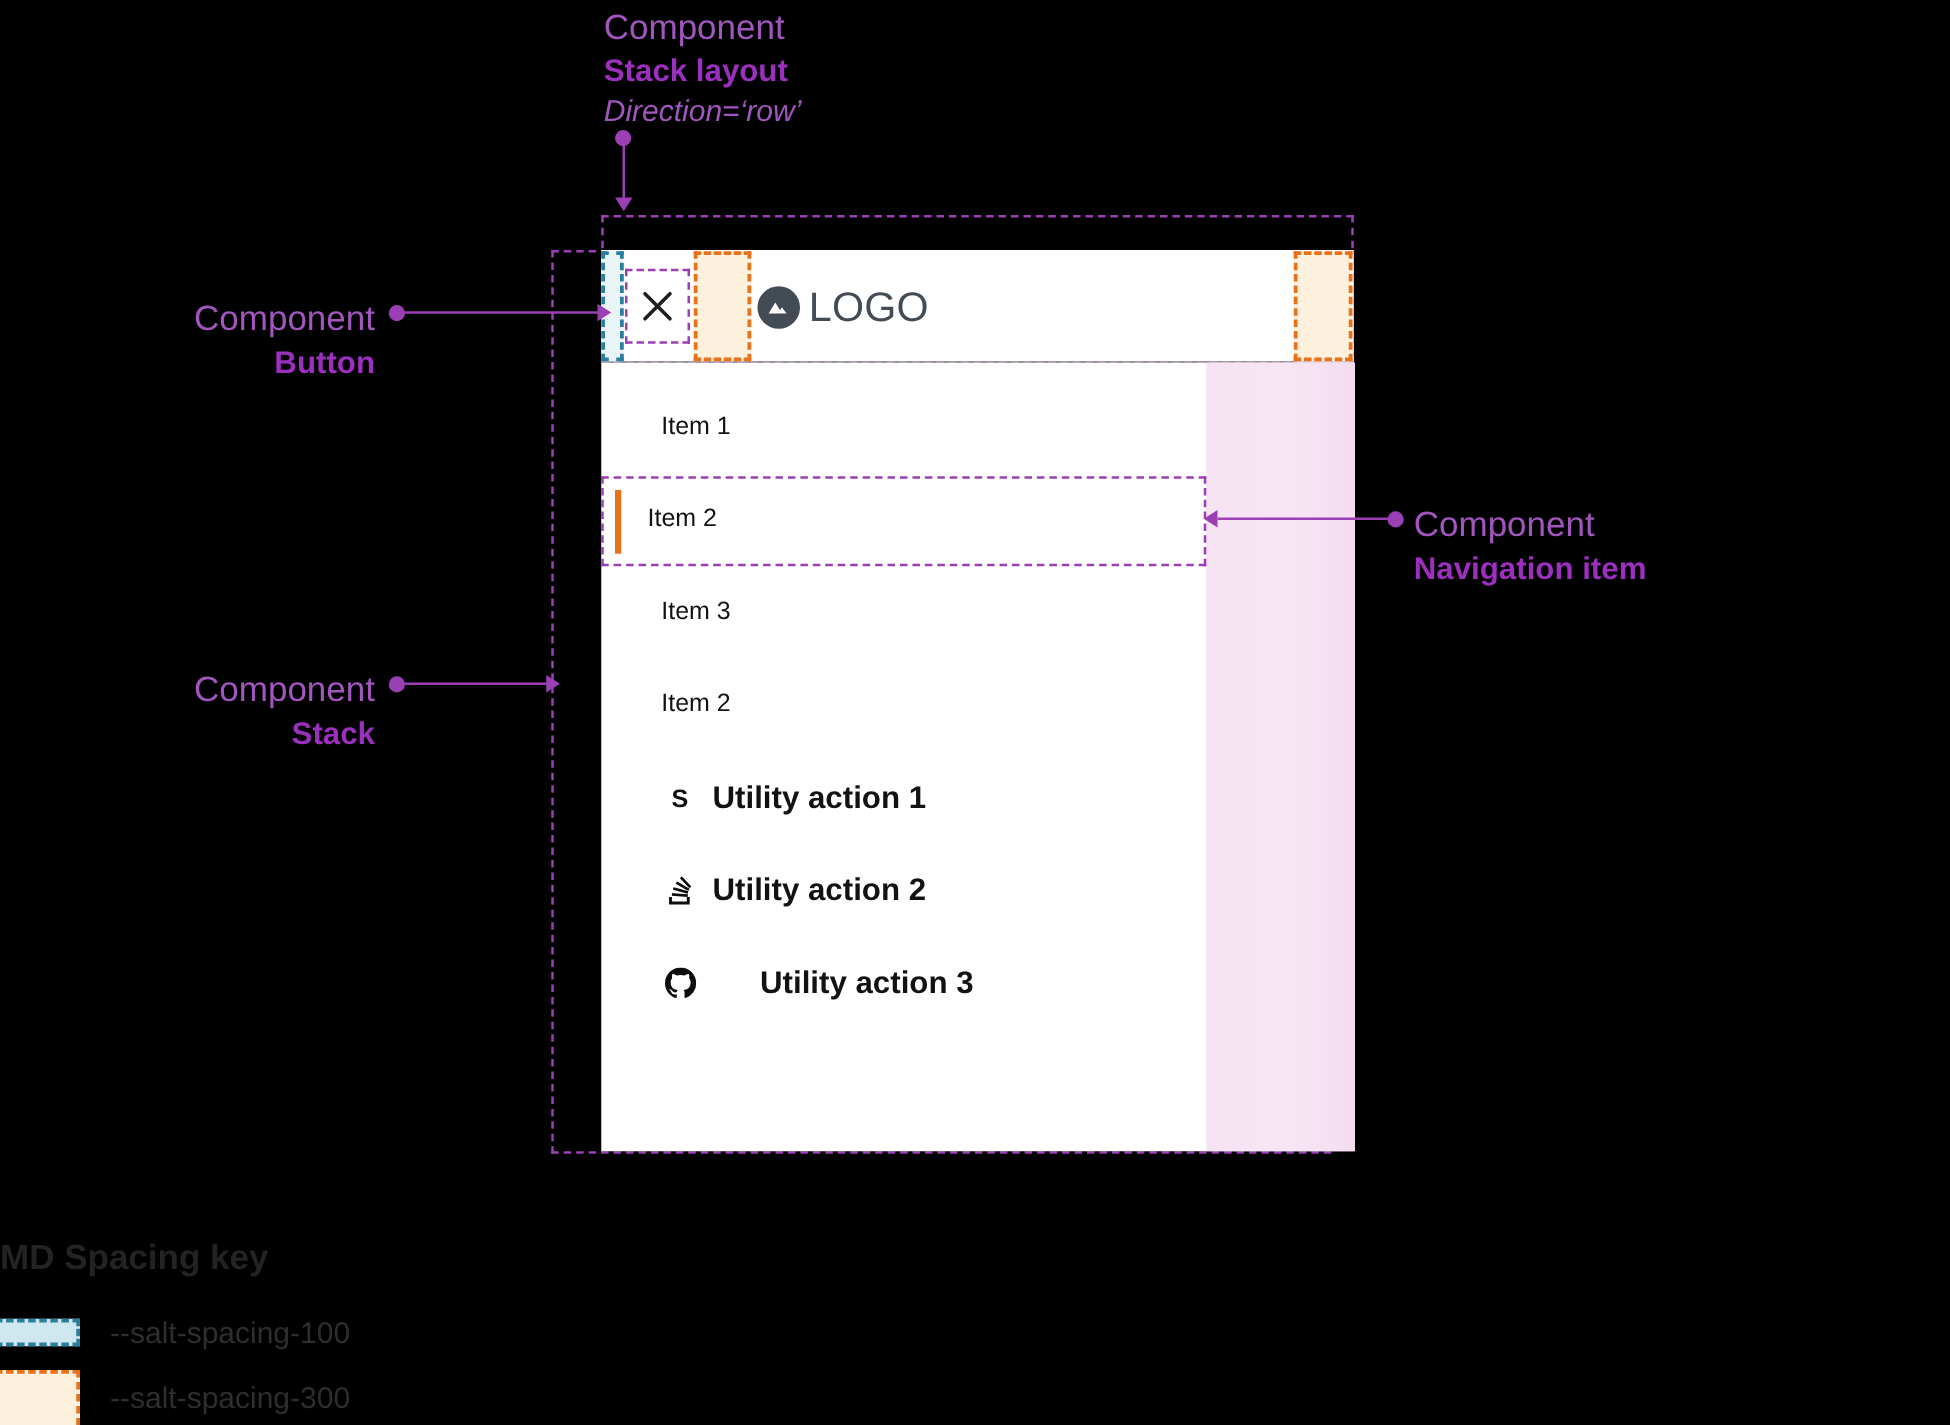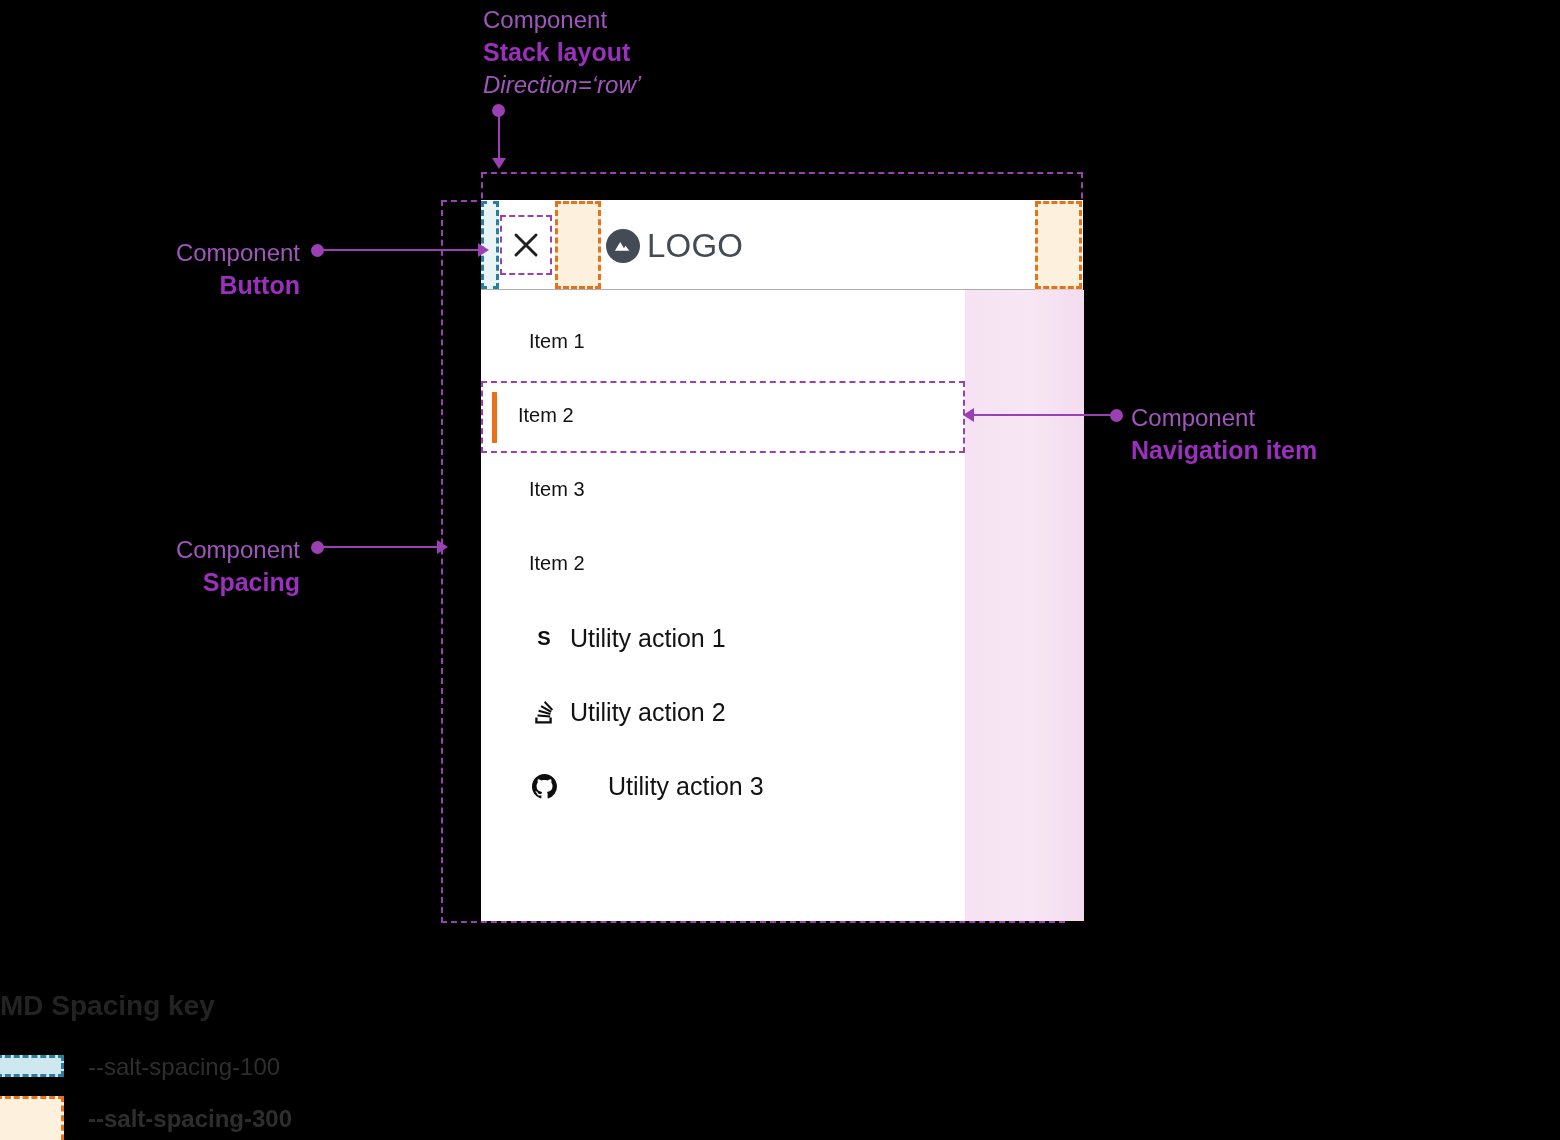--- a/index.html
+++ b/index.html
@@ -7,21 +7,21 @@
     width:1560px;height:1140px;
     background:#000000;
     font-family:"Liberation Sans", sans-serif;
     position:relative;
     overflow:hidden;
   }
   .canvas{position:absolute;left:0;top:0;width:1560px;height:1140px;}
 
   
   .anno{position:absolute;line-height:1.32;white-space:nowrap;}
-  .anno .lead{color:#a056bd;font-size:24px;font-weight:400;}
+  .anno .lead{color:#a056bd;font-size:28px;font-weight:400;}
   .anno .name{color:#9b2fbe;font-size:25px;font-weight:700;}
   .anno .sub{color:#a056bd;font-size:24px;font-style:italic;font-weight:400;}
   .anno.right-al{text-align:right;}
   .anno.left-al{text-align:left;}
 
   
   .dot{position:absolute;width:13px;height:13px;border-radius:50%;background:#9b3fb5;}
   .hline{position:absolute;height:2px;background:#9b3fb5;}
   .vline{position:absolute;width:2px;background:#9b3fb5;}
   .arrow-r{position:absolute;width:0;height:0;
@@ -60,21 +60,21 @@
 
   
   .nav-label{position:absolute;font-size:20px;color:#121212;font-weight:400;white-space:nowrap;}
   .active-bar{position:absolute;width:5px;background:#e8711a;}
 
   
   .util-row{position:absolute;display:flex;align-items:center;white-space:nowrap;}
   .util-icon{width:28px;height:28px;display:flex;align-items:center;justify-content:center;
     margin-right:12px;color:#0d0d0d;}
   .util-icon svg{display:block;}
-  .util-text{font-size:25px;color:#121212;}
+  .util-text{font-size:25px;color:#121212;font-weight:bold;}
 
   
   .key-title{position:absolute;font-size:28px;font-weight:700;color:#232323;white-space:nowrap;}
   .key-label{position:absolute;font-size:24px;color:#2e2e2e;white-space:nowrap;}
 </style>
 </head>
 <body>
 
 <div class="canvas">
 
@@ -169,35 +169,35 @@
   <div class="anno right-al" style="left:0px;top:237px;width:300px;">
     <div class="lead">Component</div>
     <div class="name">Button</div>
   </div>
   <div class="dot" style="left:311px;top:244px;"></div>
   <div class="hline" style="left:320px;top:249px;width:160px;"></div>
   <div class="arrow-r" style="left:478px;top:243px;"></div>
 
   <div class="anno right-al" style="left:0px;top:534px;width:300px;">
     <div class="lead">Component</div>
-    <div class="name">Spacing</div>
+    <div class="name">Stack</div>
   </div>
   <div class="dot" style="left:311px;top:541px;"></div>
   <div class="hline" style="left:320px;top:546px;width:120px;"></div>
   <div class="arrow-r" style="left:437px;top:540px;"></div>
 
   <div class="anno left-al" style="left:1131px;top:402px;">
     <div class="lead">Component</div>
     <div class="name">Navigation item</div>
   </div>
   <div class="dot" style="left:1110px;top:409px;"></div>
   <div class="hline" style="left:974px;top:414px;width:140px;"></div>
   <div class="arrow-l" style="left:963px;top:408px;"></div>
 
   <div class="key-title" style="left:0px;top:990px;">MD Spacing key</div>
 
   <div class="swatch-blue" style="left:-4px;top:1055px;width:68px;height:22px;"></div>
   <div class="key-label" style="left:88px;top:1053px;">--salt-spacing-100</div>
 
   <div class="swatch-orange" style="left:-4px;top:1096px;width:68px;height:54px;"></div>
-  <div class="key-label" style="left:88px;top:1105px;font-weight:bold;">--salt-spacing-300</div>
+  <div class="key-label" style="left:88px;top:1105px;">--salt-spacing-300</div>
 
 </div>
 
 </body></html>

